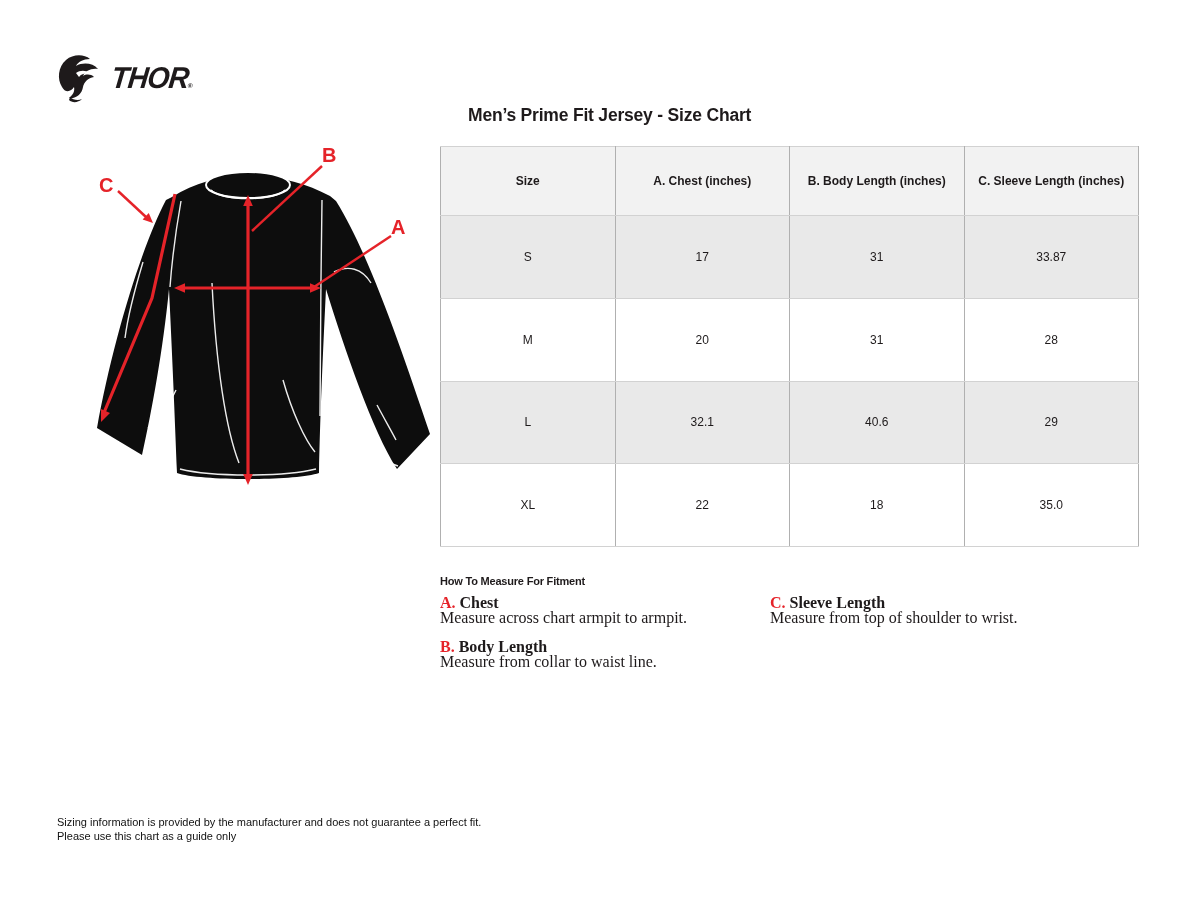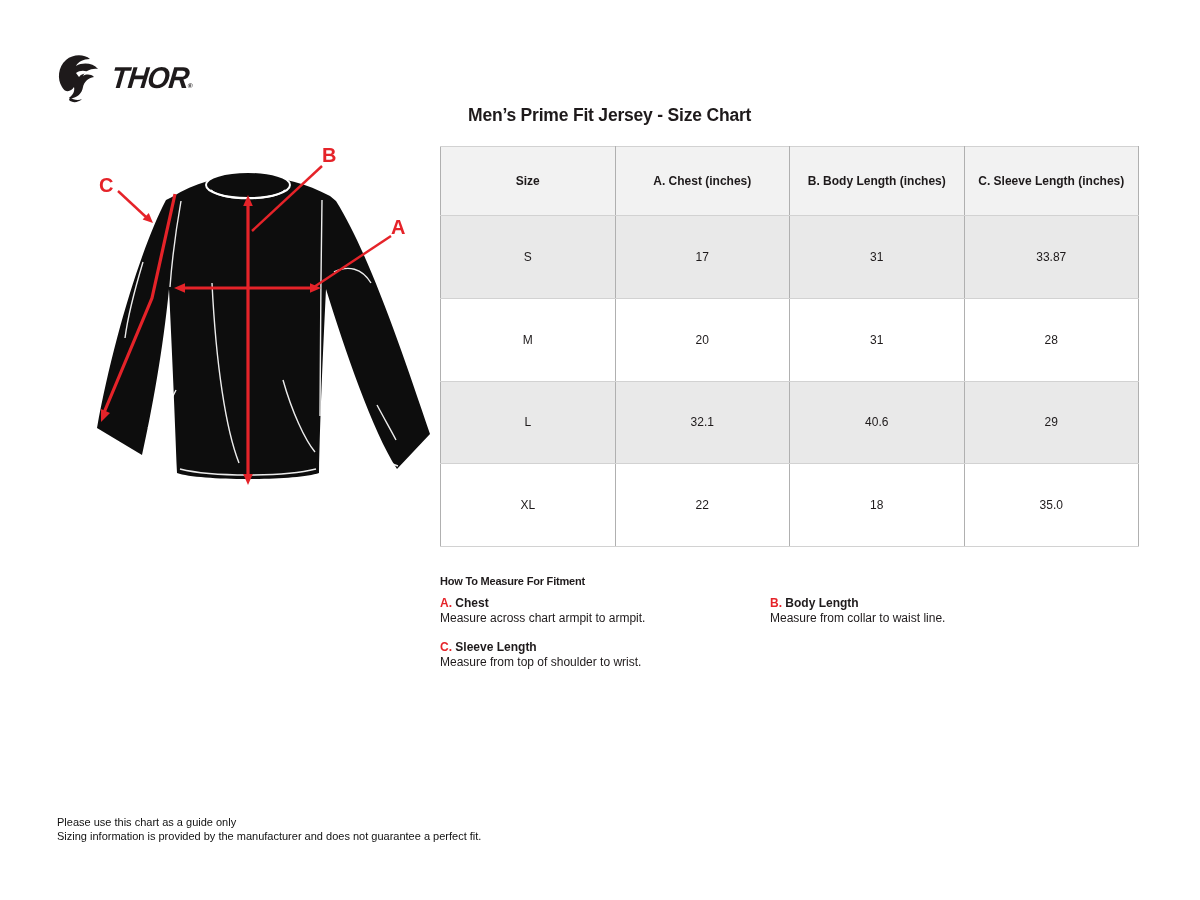--- a/index.html
+++ b/index.html
@@ -36,21 +36,21 @@
   table.size-table{border:1px solid #c4b5fd;}
   table.size-table thead th{background:#f2f2f2;font-weight:bold;height:68px;}
   table.size-table tbody td{font-weight:normal;}
   table.size-table tbody tr.stripe td{background:#e9e9e9;}
   table.size-table tbody tr td{background:#ffffff;height:66px;}
 
   
   .measure{left:440px;top:575px;width:700px;}
   .measure-heading{font-size:11px;font-weight:bold;color:#1e1a1b;letter-spacing:-0.2px;margin:0 0 9px 0;}
   .measure-grid{display:grid;grid-template-columns:330px 1fr;grid-auto-rows:auto;row-gap:15px;}
-  .measure-item{font-size:12px;line-height:14px;}
+  .measure-item{font-size:16px;line-height:14px;font-family:Liberation Serif, serif;}
   .measure-letter{color:#e52329;font-weight:bold;}
   .measure-name{color:#1e1a1b;font-weight:bold;}
   .measure-desc{color:#1e1a1b;margin-top:1px;}
 
   
   .footnote{left:57px;top:816px;font-size:11px;line-height:13.5px;color:#111;font-weight:normal;}
 
   
   .jersey-diagram{left:60px;top:130px;width:380px;height:380px;}
   .diagram-label{font-weight:bold;font-size:20px;fill:#e52329;font-family:"Liberation Sans",sans-serif;}
@@ -175,31 +175,31 @@
   <div class="measure-grid">
     <div class="measure-item">
       <div>
         <span class="measure-letter">A.</span>
         <span class="measure-name">Chest</span>
       </div>
       <div class="measure-desc">Measure across chart armpit to armpit.</div>
     </div>
     <div class="measure-item">
       <div>
+        <span class="measure-letter">C.</span>
+        <span class="measure-name">Sleeve Length</span>
+      </div>
+      <div class="measure-desc">Measure from top of shoulder to wrist.</div>
+    </div>
+    <div class="measure-item">
+      <div>
         <span class="measure-letter">B.</span>
         <span class="measure-name">Body Length</span>
       </div>
       <div class="measure-desc">Measure from collar to waist line.</div>
     </div>
-    <div class="measure-item">
-      <div>
-        <span class="measure-letter">C.</span>
-        <span class="measure-name">Sleeve Length</span>
-      </div>
-      <div class="measure-desc">Measure from top of shoulder to wrist.</div>
-    </div>
   </div>
 </div>
 
 <div class="abs footnote">
+  <div>Sizing information is provided by the manufacturer and does not guarantee a perfect fit.</div>
   <div>Please use this chart as a guide only</div>
-  <div>Sizing information is provided by the manufacturer and does not guarantee a perfect fit.</div>
 </div>
 
 </body></html>

